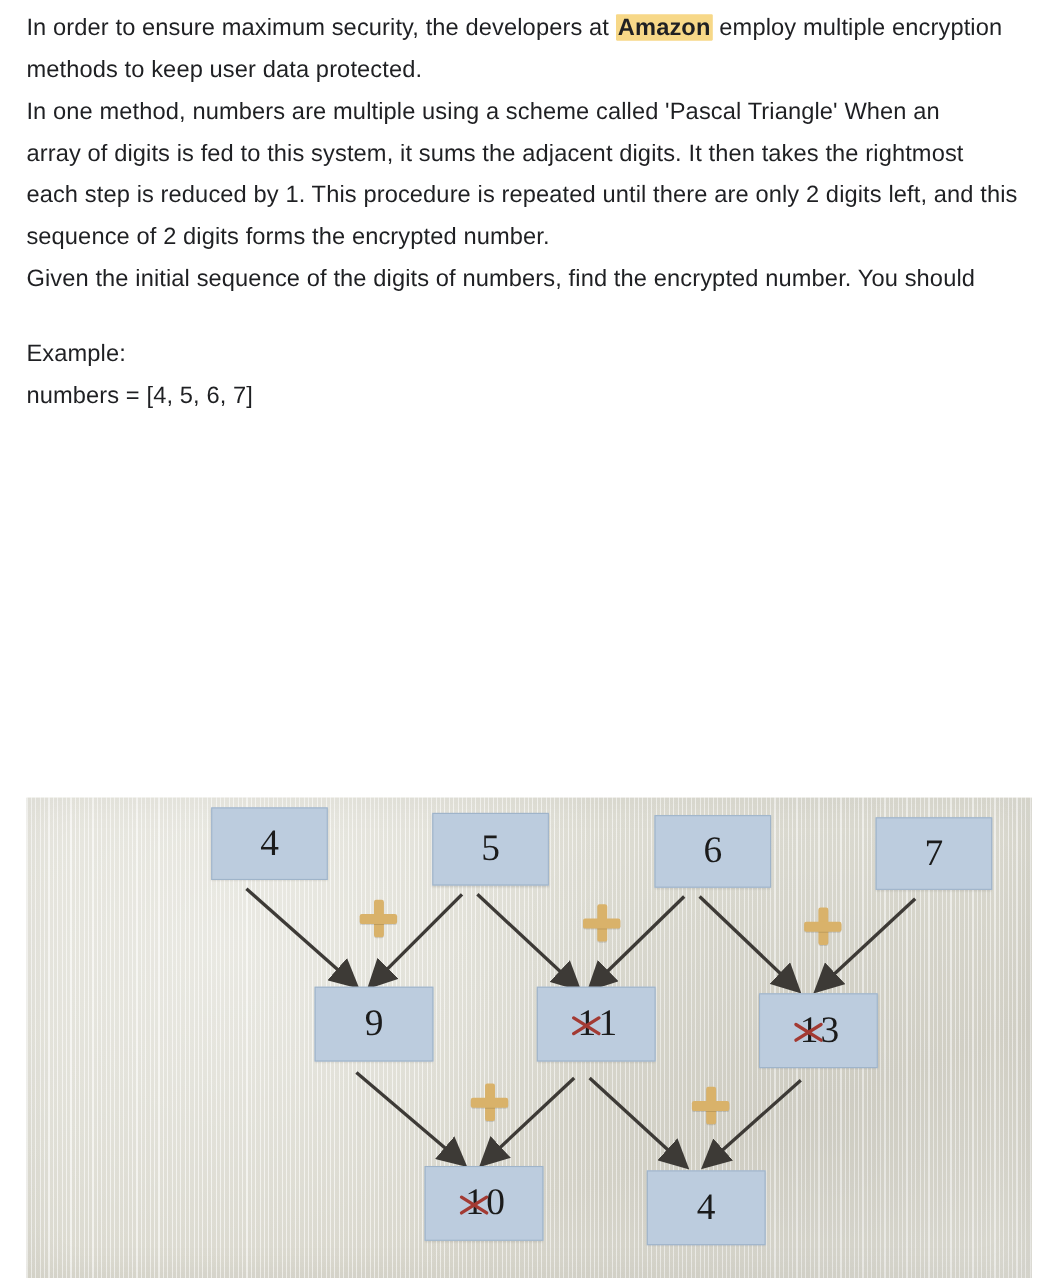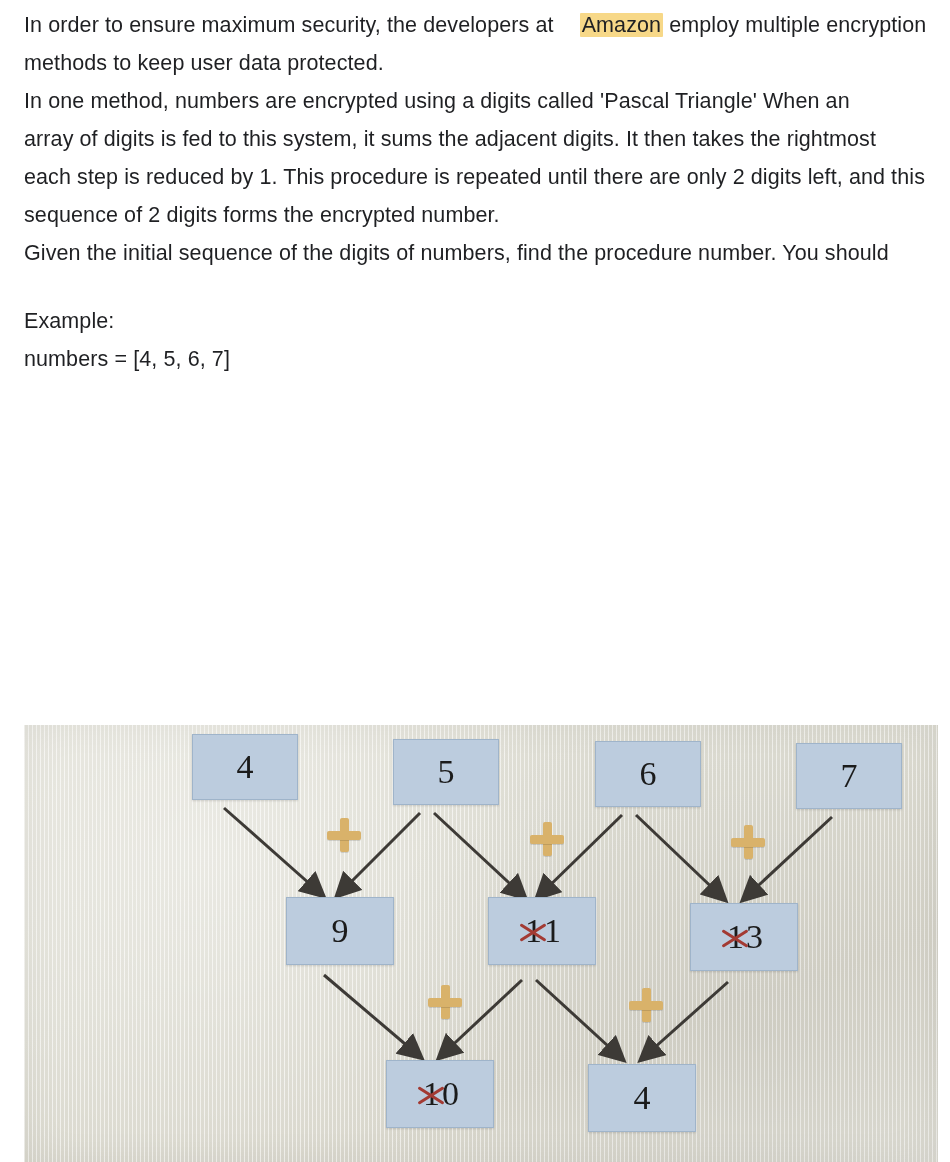--- a/index.html
+++ b/index.html
@@ -28,22 +28,21 @@
     letter-spacing: 0.1px;
   }
   .para-line {
     white-space: normal;
   }
   .highlight {
     background: #f7d888;
     color: #1f2023;
     padding: 0 2px;
     border-radius: 1px;
-    font-weight: 400;
-    margin-left: 20px;
+    font-weight: 700;
   }
   .spacer {
     height: 30px;
   }
   .example-block {
     padding-top: 0px;
   }
   
   .photo {
     position: absolute;
@@ -136,25 +135,25 @@
 </head>
 <body>
 
 <div class="page">
 
   <div class="prose">
     <div class="para-line">
       <span>In order to ensure maximum security, the developers at </span><span class="highlight">Amazon</span><span> employ multiple encryption</span>
     </div>
     <div class="para-line">methods to keep user data protected.</div>
-    <div class="para-line">In one method, numbers are encrypted using a digits called 'Pascal Triangle' When an</div>
+    <div class="para-line">In one method, numbers are multiple using a scheme called 'Pascal Triangle' When an</div>
     <div class="para-line">array of digits is fed to this system, it sums the adjacent digits. It then takes the rightmost</div>
     <div class="para-line">each step is reduced by 1. This procedure is repeated until there are only 2 digits left, and this</div>
     <div class="para-line">sequence of 2 digits forms the encrypted number.</div>
-    <div class="para-line">Given the initial sequence of the digits of numbers, find the procedure number. You should</div>
+    <div class="para-line">Given the initial sequence of the digits of numbers, find the encrypted number. You should</div>
 
     <div class="spacer"></div>
 
     <div class="example-block">
       <div class="para-line">Example:</div>
       <div class="para-line">numbers = [4, 5, 6, 7]</div>
     </div>
   </div>
 
   <div class="photo">

